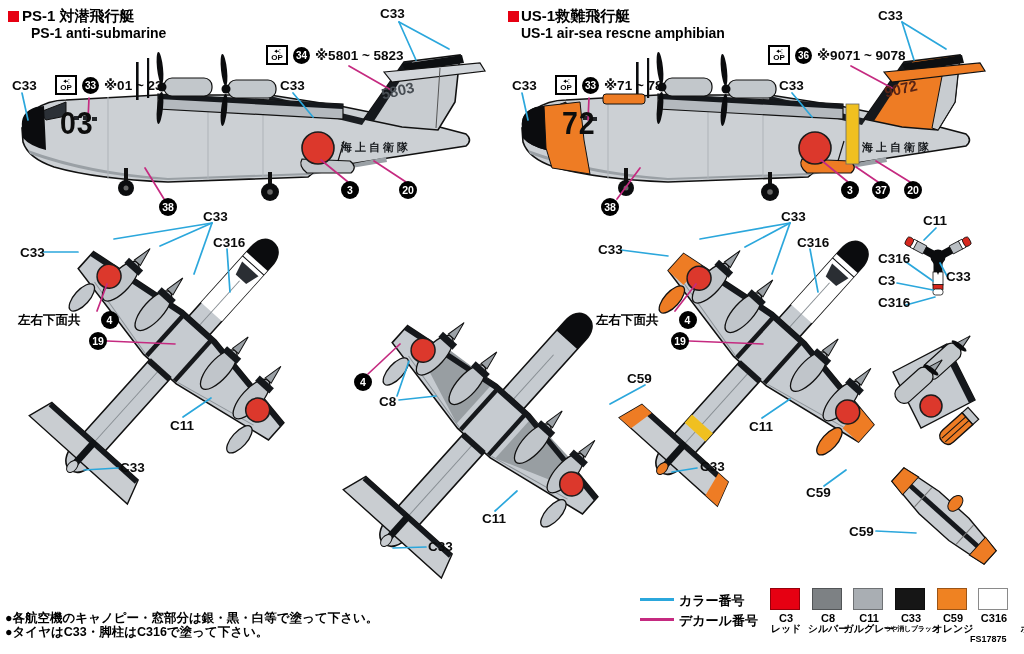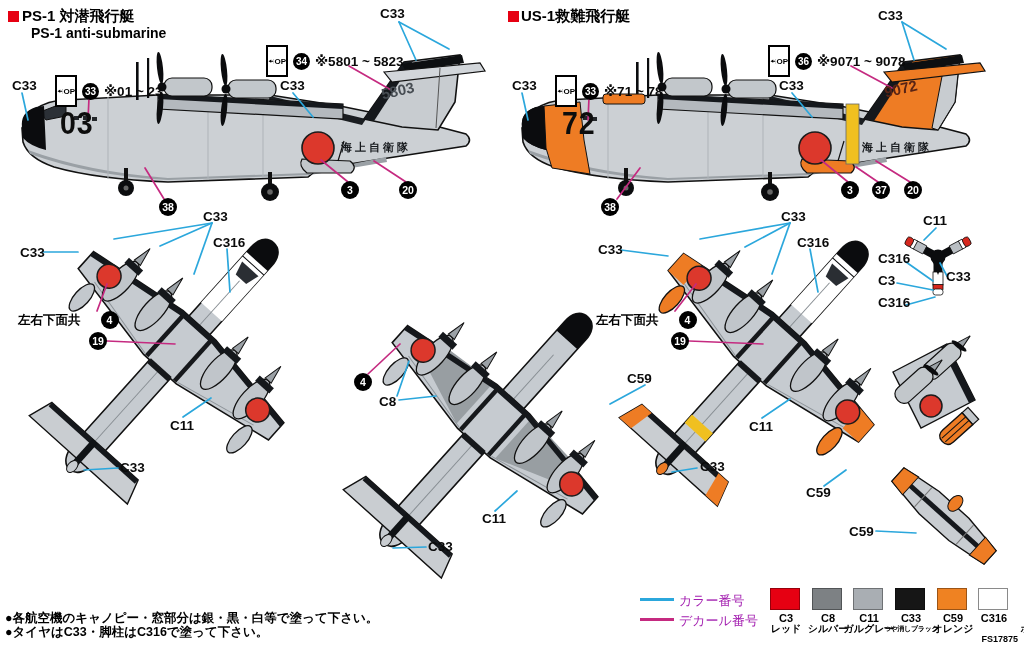--- a/index.html
+++ b/index.html
@@ -11,39 +11,39 @@
   .lbl{position:absolute;font-weight:bold;font-size:13.5px;color:#0a0a0a;white-space:nowrap;line-height:1;}
   .title-jp{position:absolute;font-weight:bold;font-size:15px;color:#000;white-space:nowrap;}
   .title-en{position:absolute;font-weight:bold;font-size:14px;color:#000;white-space:nowrap;}
   .redsq{position:absolute;width:11px;height:11px;background:#e60012;}
   .circ{position:absolute;width:18px;height:18px;border-radius:50%;background:#000;color:#fff;
         font-size:10.5px;font-weight:bold;display:flex;align-items:center;justify-content:center;line-height:1;}
   .circ-s{display:inline-flex;width:14px;height:14px;border-radius:50%;background:#000;color:#fff;
         font-size:8.5px;font-weight:bold;align-items:center;justify-content:center;line-height:1;
         vertical-align:-2px;margin:0 1px;}
   .oprow{position:absolute;display:flex;align-items:center;gap:5px;}
-  .opbox{width:22px;height:32px;border:2px solid #000;background:#fff;display:flex;flex-direction:row;
+  .opbox{width:22px;height:20px;border:2px solid #000;background:#fff;display:flex;flex-direction:column;
          align-items:center;justify-content:space-between;padding:2px 0 1px 0;box-sizing:border-box;}
   .opbox .optext{font-size:8px;font-weight:bold;line-height:1;color:#000;}
   .opcirc{width:17px;height:17px;border-radius:50%;background:#000;color:#fff;font-size:10px;font-weight:bold;
           display:flex;align-items:center;justify-content:center;flex:none;}
   .oprange{font-weight:bold;font-size:13.5px;color:#0a0a0a;white-space:nowrap;}
   .bothsides{position:absolute;display:flex;align-items:center;gap:20px;font-weight:bold;font-size:12.5px;color:#000;white-space:nowrap;}
   .nosenum{position:absolute;font-weight:bold;font-size:31px;color:#0d0d0d;letter-spacing:1px;transform:scaleX(.92);transform-origin:left top;line-height:1;}
   .tailnum{position:absolute;font-weight:bold;font-size:15px;color:#474d53;transform:rotate(-13deg);line-height:1;}
   .tailnum.us1{color:#5a2415;}
   .jmsdf{position:absolute;font-weight:bold;font-size:11px;letter-spacing:3px;color:#16191d;line-height:1;}
   .note{position:absolute;left:5px;font-weight:bold;font-size:12.5px;color:#000;white-space:nowrap;line-height:1.1;}
   .legline{position:absolute;width:34px;height:3px;}
-  .leglbl{position:absolute;font-weight:normal;font-size:13px;color:#a21caf;white-space:nowrap;text-align:center;}
+  .leglbl{position:absolute;font-weight:bold;font-size:13px;color:#000000;white-space:nowrap;text-align:center;}
   .chip{position:absolute;width:30px;height:22px;box-sizing:border-box;border:1px solid rgba(0,0,0,.35);}
   .chipcode{position:absolute;width:48px;text-align:center;font-weight:bold;font-size:11px;color:#000;line-height:1;}
   .chipname{position:absolute;width:56px;text-align:center;font-weight:bold;font-size:10px;color:#000;line-height:1;}
   .chipname.tiny{font-size:7px;letter-spacing:-0.3px;}
-  .chipsub{position:absolute;width:48px;text-align:right;font-weight:bold;font-size:9px;color:#000;line-height:1;}
+  .chipsub{position:absolute;width:48px;text-align:left;font-weight:bold;font-size:9px;color:#000;line-height:1;}
 </style>
 </head>
 <body>
 
 <div class="canvas">
 
 <svg class="art" width="1024" height="654" viewBox="0 0 1024 654">
 <defs>
 
   <g id="sideBase">
@@ -279,20 +279,21 @@
   <line x1="675" y1="311" x2="696" y2="284"></line>
         <line x1="689" y1="341" x2="763" y2="344"></line>
 </g>
 </svg>
 
 <span class="redsq" style="left:8px;top:11px;"></span>
 <div class="title-jp" style="left:22px;top:7px;">PS-1 対潜飛行艇</div>
 <div class="title-en" style="left:18px;top:25px;margin-left:13px;">PS-1 anti-submarine</div>
 <span class="redsq" style="left:508px;top:11px;"></span>
 <div class="title-jp" style="left:521px;top:7px;">US-1救難飛行艇</div>
+<div class="title-en" style="left:521px;top:25px;">US-1 air-sea rescne amphibian</div>
 
 <div class="lbl" style="left:380px;top:7px;">C33</div>
 <div class="oprow" style="left:266px;top:45px;">
   <span class="opbox">
     <svg width="12" height="9" viewBox="0 0 12 9">
           <path d="M1,4 L6,1 L6,3 L10,3 L10,5 L6,5 L6,7 Z" fill="#000"></path>
           <rect x="10.5" y="0.5" width="1.5" height="1.5" fill="#000"></rect>
           <rect x="10.5" y="6.5" width="1.5" height="1.5" fill="#000"></rect>
         </svg>
     <span class="optext">OP</span>

